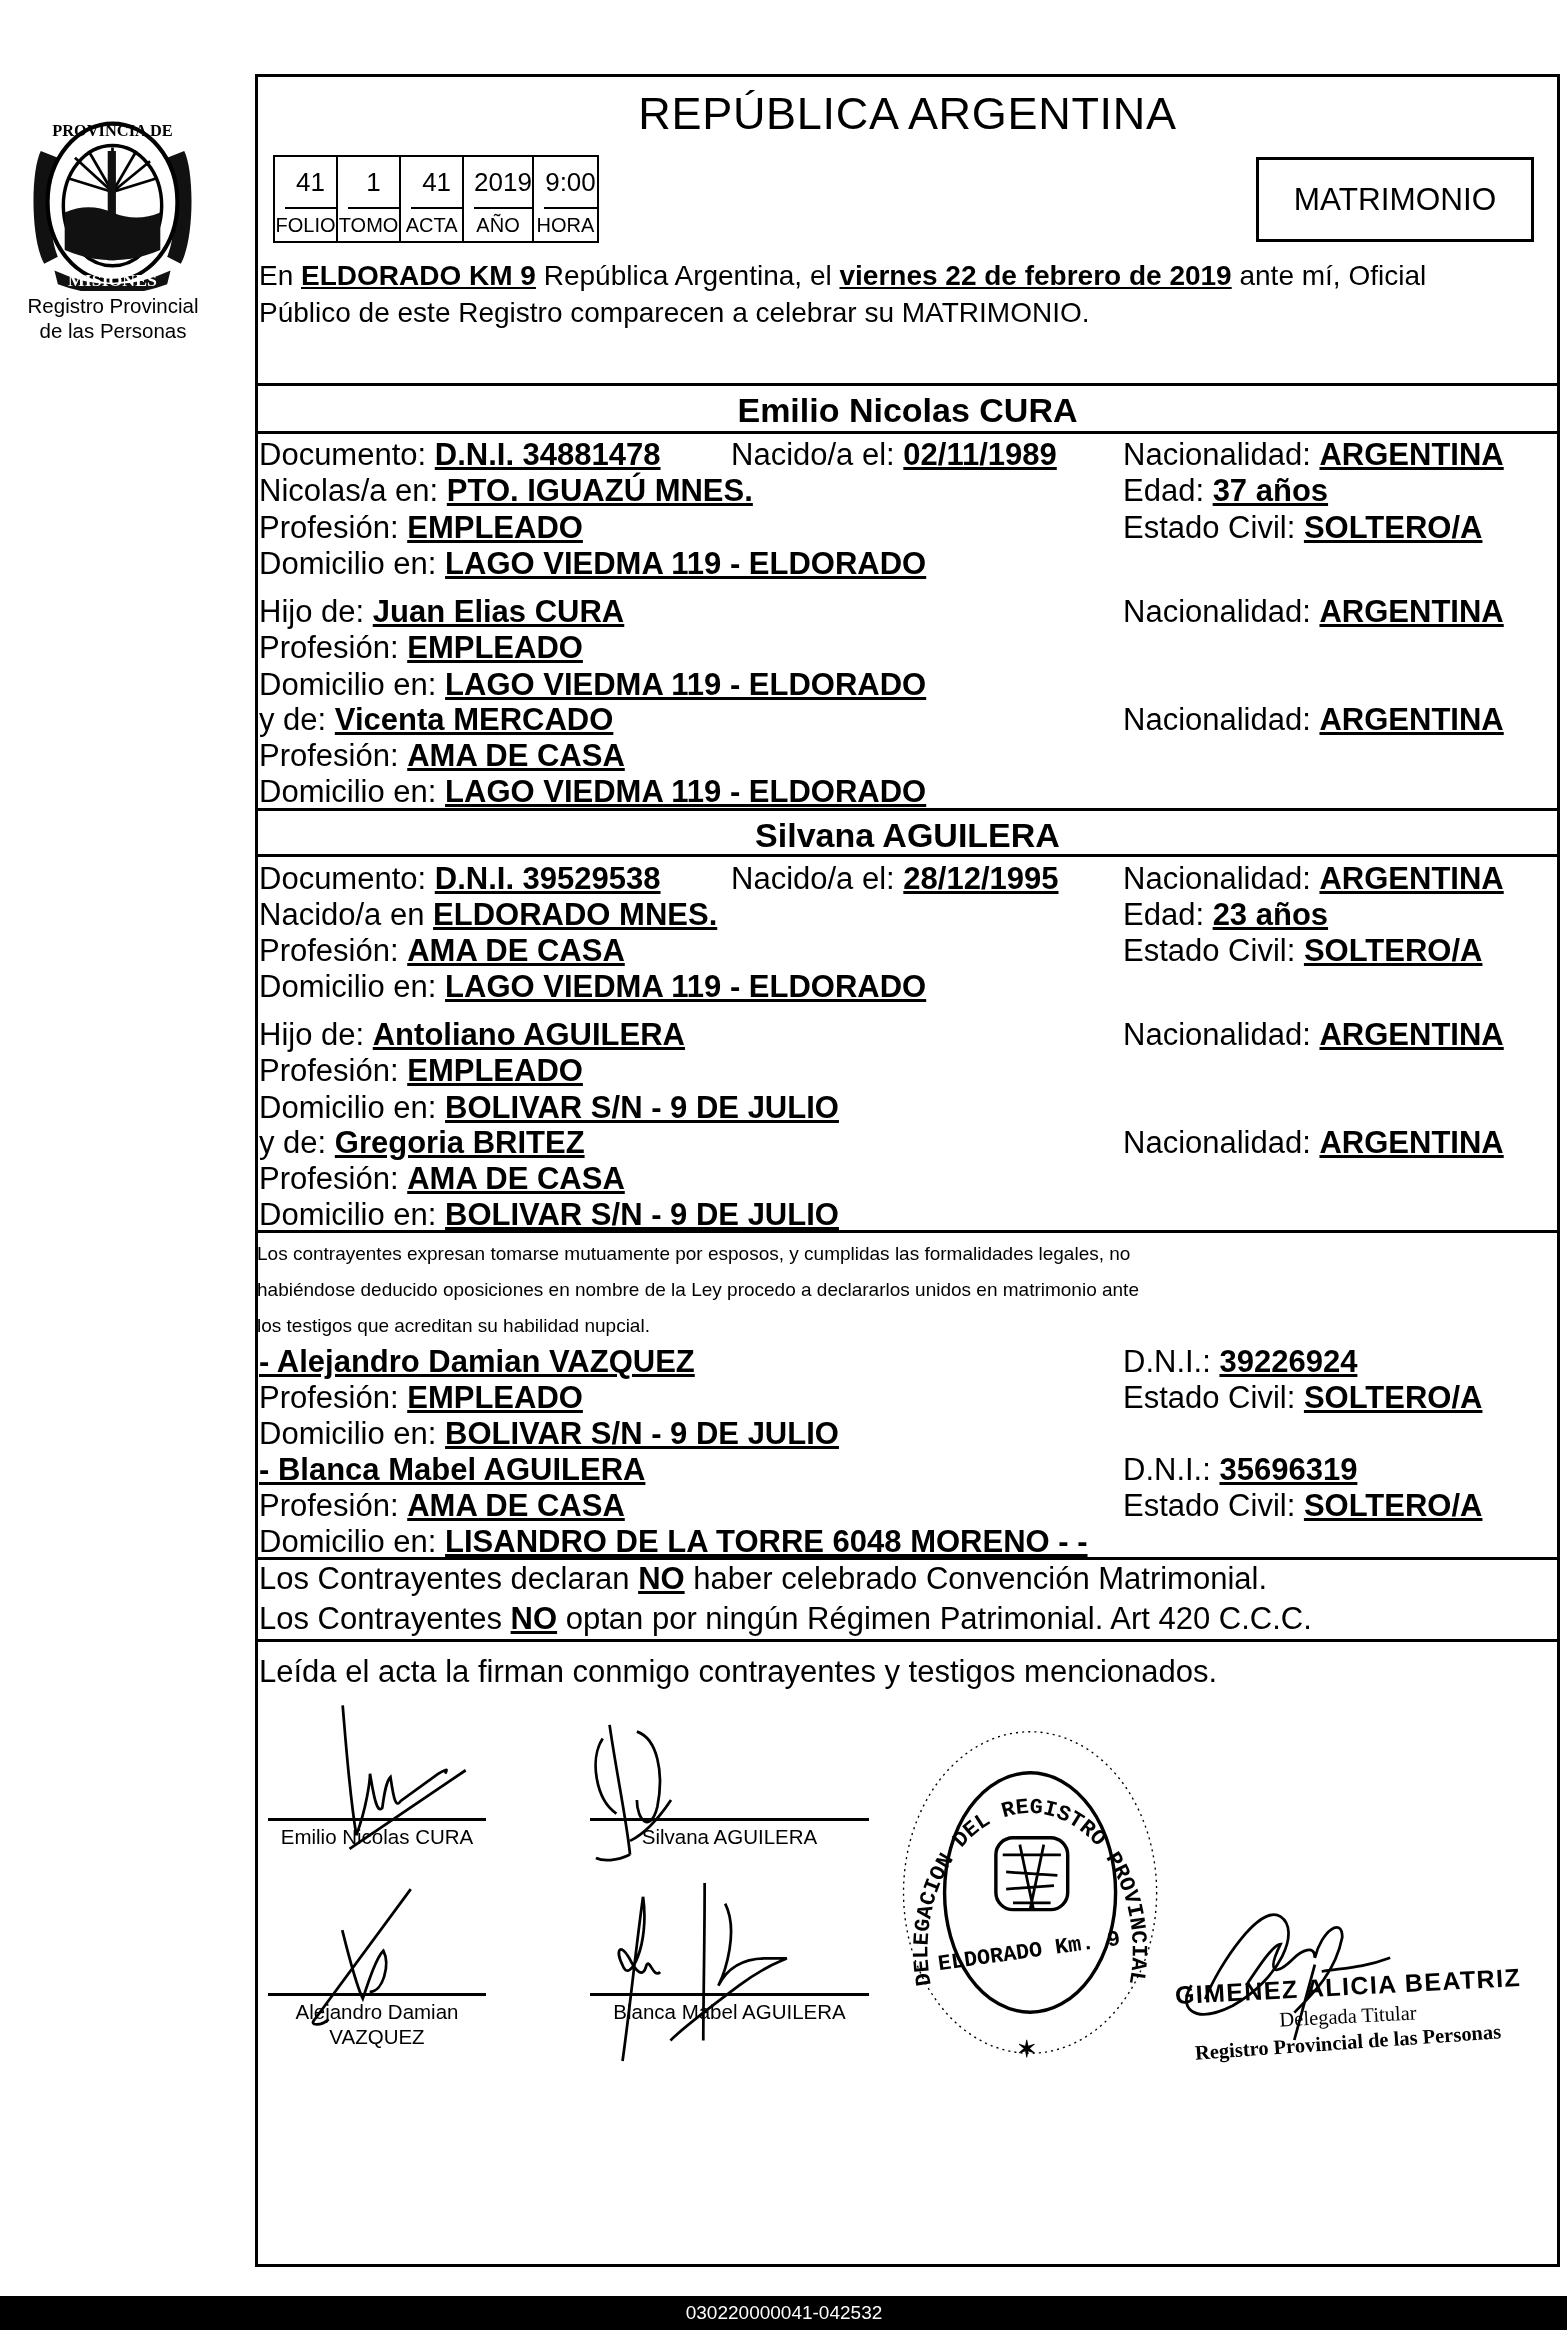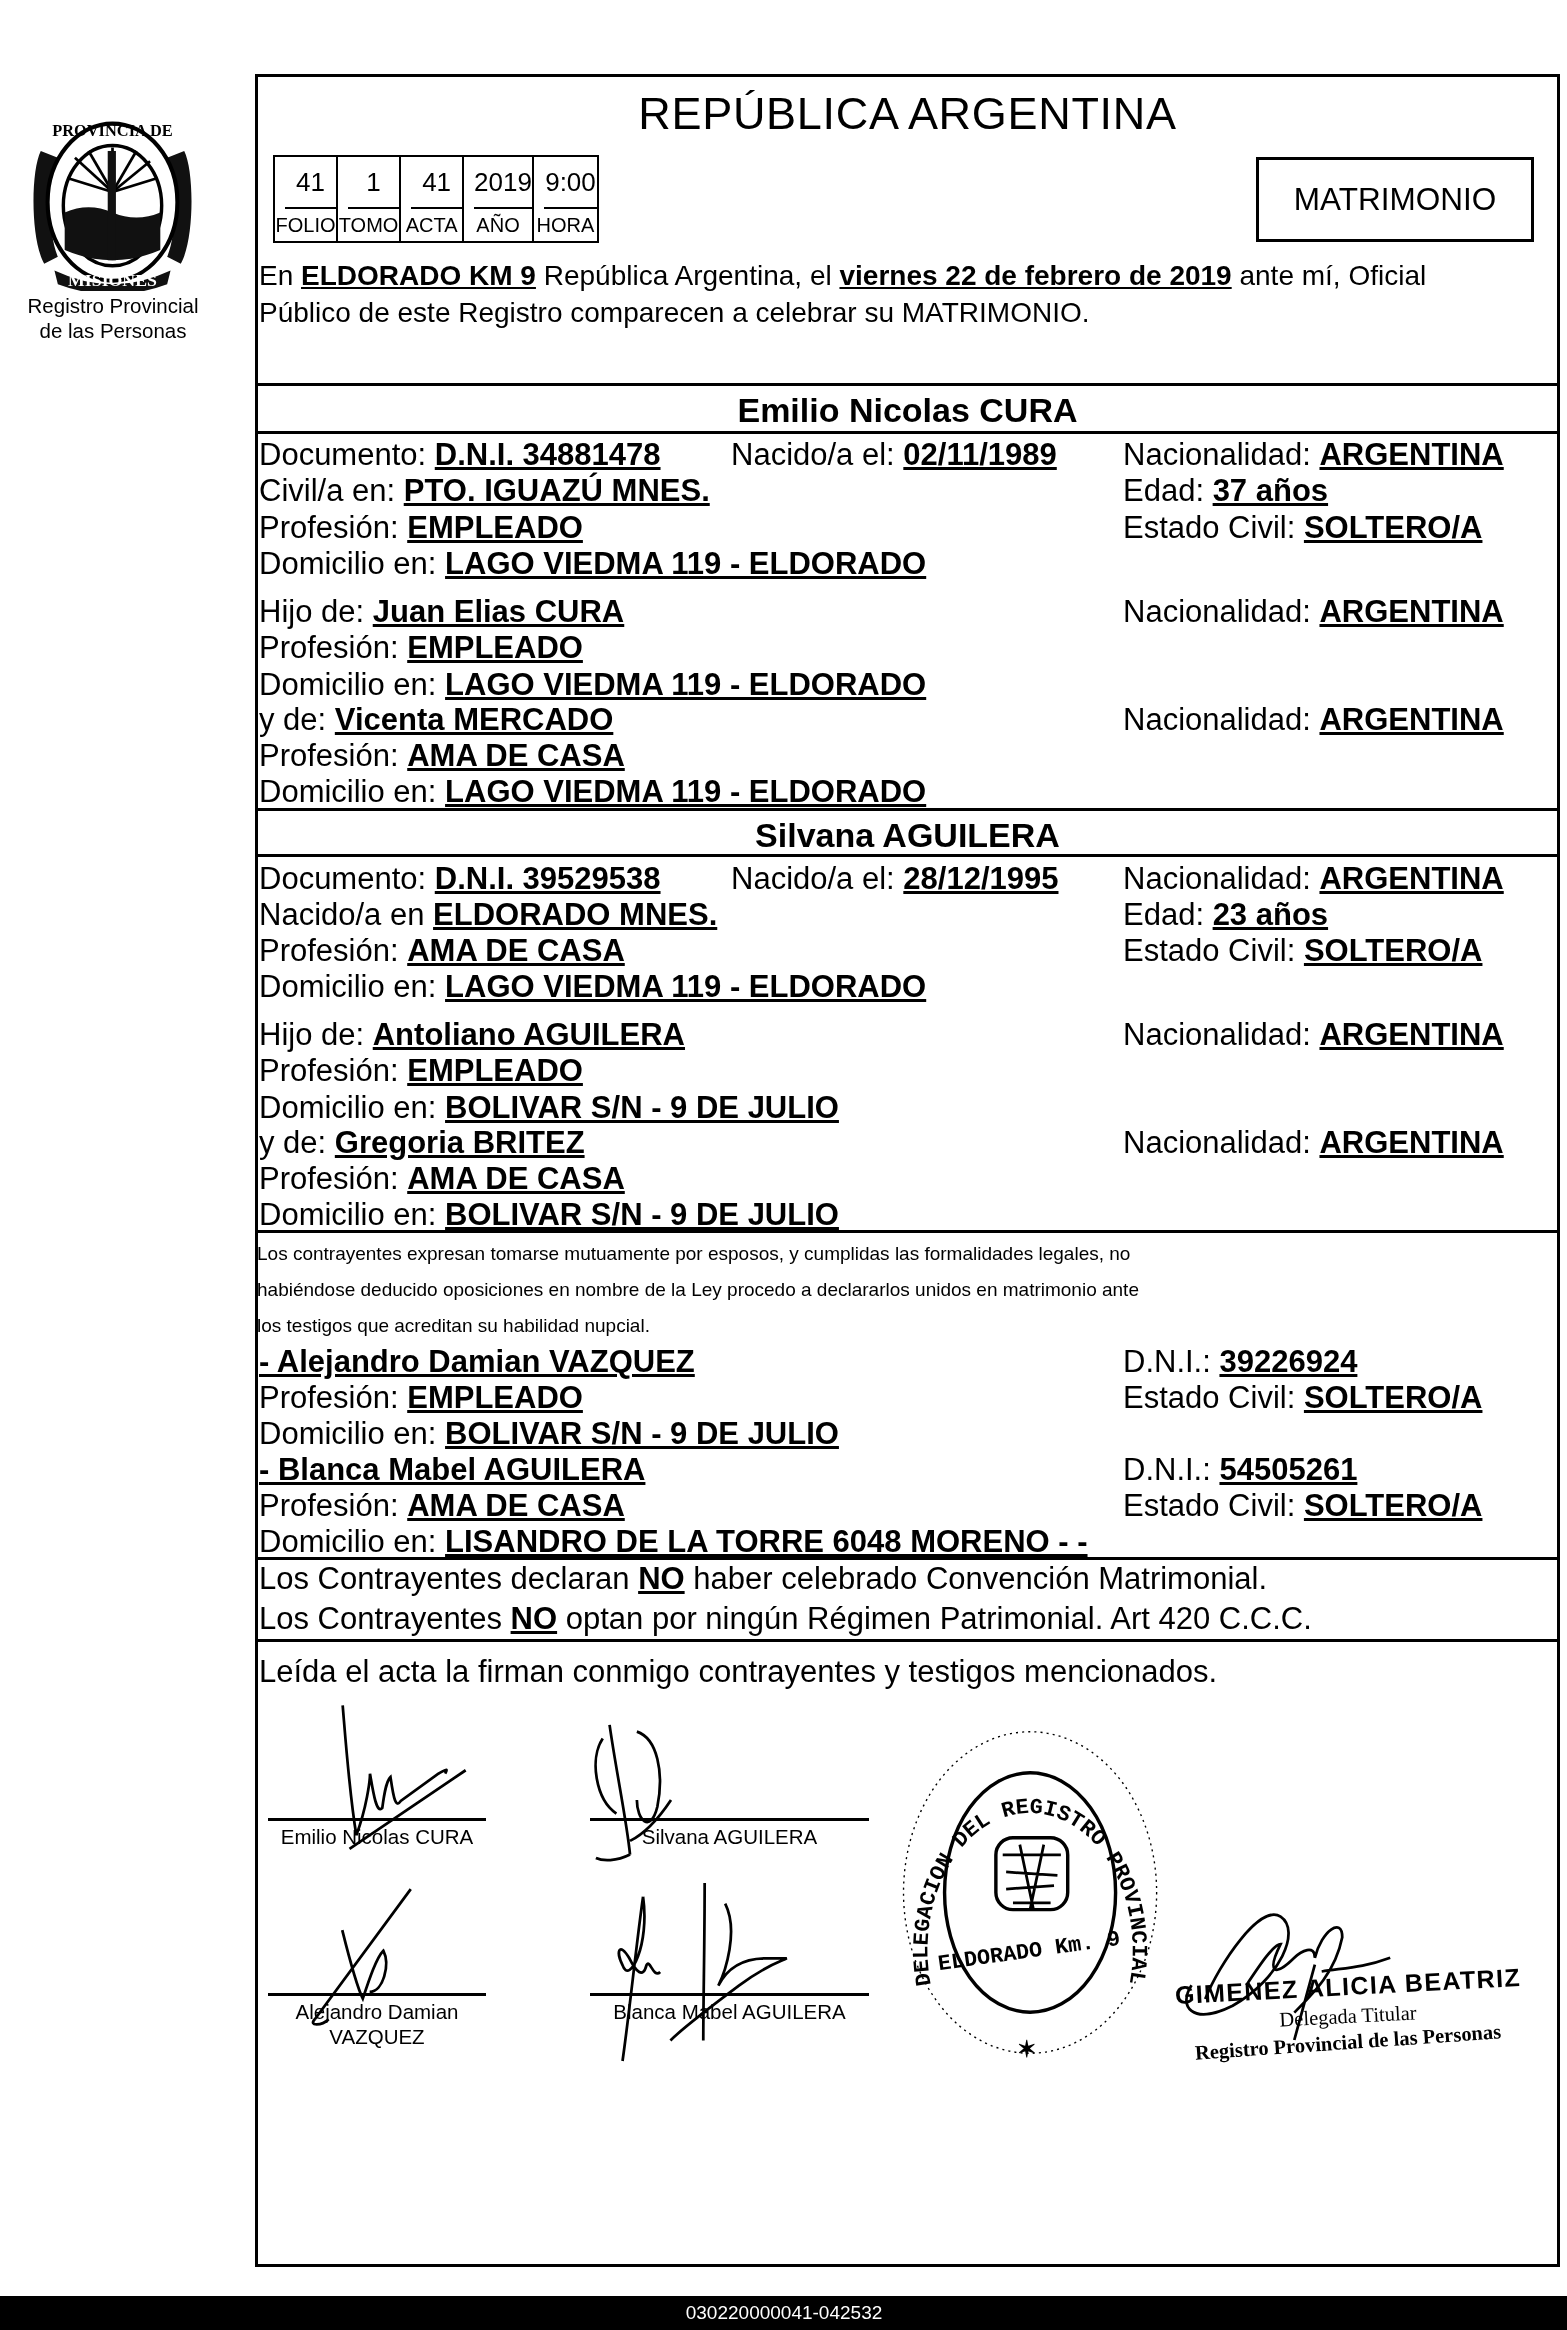--- a/index.html
+++ b/index.html
@@ -120,21 +120,21 @@
 
 <div class="hline" style="top:383px"></div>
 
 <div class="person-name" style="top:390px">Emilio Nicolas CURA</div>
 <div class="hline" style="top:431px"></div>
 
 <div class="row c1" style="top:440px"><span>Documento: </span><b>D.N.I. 34881478</b></div>
 <div class="row c2" style="top:440px"><span>Nacido/a el: </span><b>02/11/1989</b></div>
 <div class="row c3" style="top:440px"><span>Nacionalidad: </span><b>ARGENTINA</b></div>
 
-<div class="row c1" style="top:476px"><span>Civil/a en: </span><b>PTO. IGUAZÚ MNES.</b></div>
+<div class="row c1" style="top:476px"><span>Nicolas/a en: </span><b>PTO. IGUAZÚ MNES.</b></div>
 <div class="row c3" style="top:476px"><span>Edad: </span><b>37 años</b></div>
 
 <div class="row c1" style="top:513px"><span>Profesión: </span><b>EMPLEADO</b></div>
 <div class="row c3" style="top:513px"><span>Estado Civil: </span><b>SOLTERO/A</b></div>
 
 <div class="row c1" style="top:549px"><span>Domicilio en: </span><b>LAGO VIEDMA 119 - ELDORADO</b></div>
 
 <div class="row c1" style="top:597px"><span>Hijo de: </span><b>Juan Elias CURA</b></div>
 <div class="row c3" style="top:597px"><span>Nacionalidad: </span><b>ARGENTINA</b></div>
 <div class="row c1" style="top:633px"><span>Profesión: </span><b>EMPLEADO</b></div>
@@ -180,21 +180,21 @@
   <div>los testigos que acreditan su habilidad nupcial.</div>
 </div>
 
 <div class="row c1" style="top:1347px"><b>- Alejandro Damian VAZQUEZ</b></div>
 <div class="row c3" style="top:1347px"><span>D.N.I.: </span><b>39226924</b></div>
 <div class="row c1" style="top:1383px"><span>Profesión: </span><b>EMPLEADO</b></div>
 <div class="row c3" style="top:1383px"><span>Estado Civil: </span><b>SOLTERO/A</b></div>
 <div class="row c1" style="top:1419px"><span>Domicilio en: </span><b>BOLIVAR S/N - 9 DE JULIO</b></div>
 
 <div class="row c1" style="top:1455px"><b>- Blanca Mabel AGUILERA</b></div>
-<div class="row c3" style="top:1455px"><span>D.N.I.: </span><b>54505261</b></div>
+<div class="row c3" style="top:1455px"><span>D.N.I.: </span><b>35696319</b></div>
 <div class="row c1" style="top:1491px"><span>Profesión: </span><b>AMA DE CASA</b></div>
 <div class="row c3" style="top:1491px"><span>Estado Civil: </span><b>SOLTERO/A</b></div>
 <div class="row c1" style="top:1527px"><span>Domicilio en: </span><b>LISANDRO DE LA TORRE 6048 MORENO - -</b></div>
 
 <div class="hline" style="top:1557px"></div>
 
 <div class="row c1" style="top:1564px"><span>Los Contrayentes declaran </span><b>NO</b><span> haber celebrado Convención Matrimonial.</span></div>
 <div class="row c1" style="top:1604px"><span>Los Contrayentes </span><b>NO</b><span> optan por ningún Régimen Patrimonial. Art 420 C.C.C.</span></div>
 
 <div class="hline" style="top:1639px"></div>

